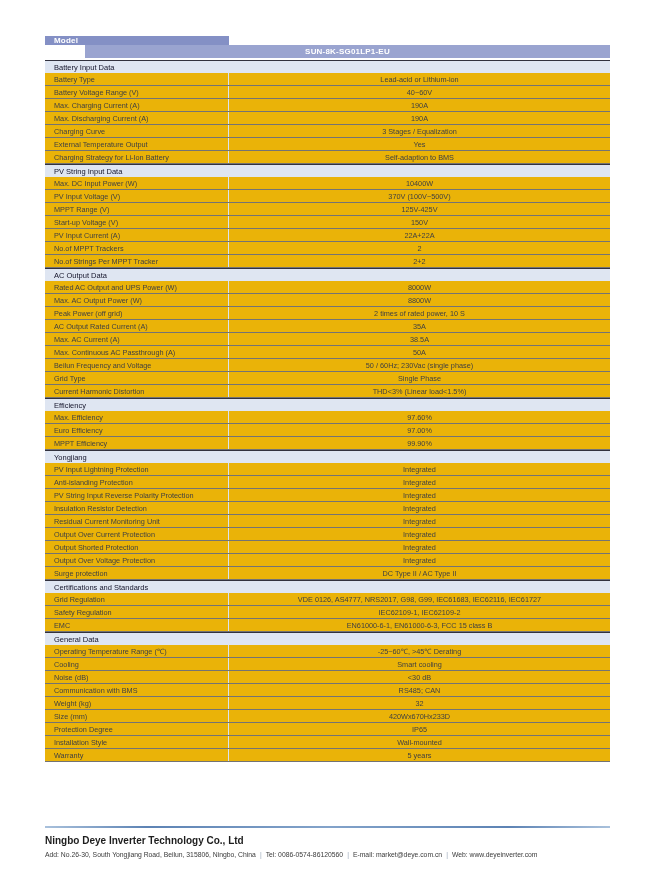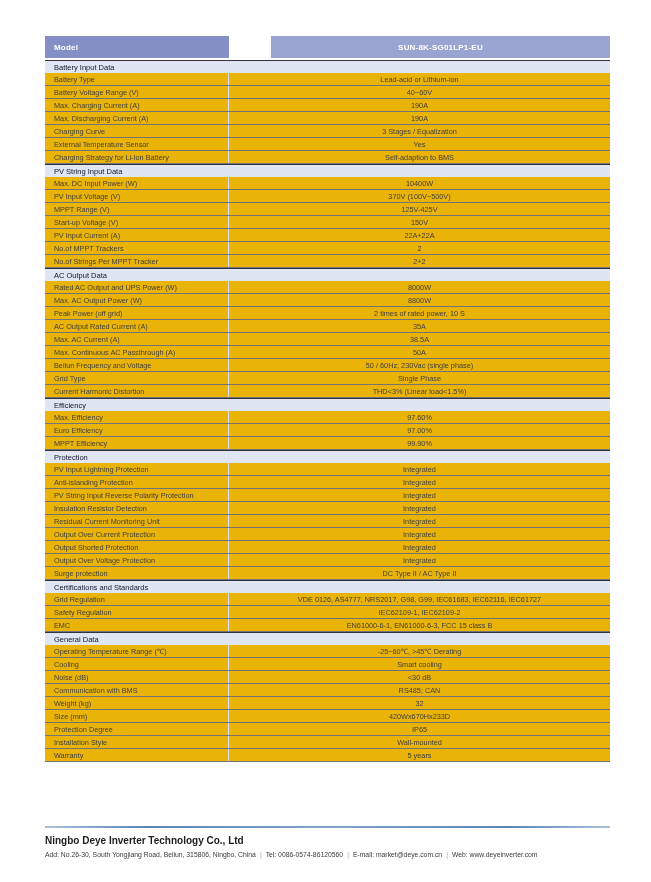--- a/index.html
+++ b/index.html
@@ -13,20 +13,21 @@
   .doc {
     position: absolute;
     left: 45px; top: 36px;
     width: 565px;
   }
   
   .model-header {
     display: flex;
     height: 22px;
     margin-bottom: 2px;
+    flex-direction: column;
   }
   .model-header .hcell {
     display: flex; align-items: center;
     color: #ffffff;
     font-size: 8px;
     font-weight: bold;
     letter-spacing: 0.2px;
   }
   .hcell.model-label {
     width: 175px;
@@ -124,21 +125,21 @@
       </div>
       <div class="spec-row">
         <div class="cell-label">Max. Discharging Current (A)</div>
         <div class="cell-value">190A</div>
       </div>
       <div class="spec-row">
         <div class="cell-label">Charging Curve</div>
         <div class="cell-value">3 Stages / Equalization</div>
       </div>
       <div class="spec-row">
-        <div class="cell-label">External Temperature Sensor</div>
+        <div class="cell-label">External Temperature Output</div>
         <div class="cell-value">Yes</div>
       </div>
       <div class="spec-row">
         <div class="cell-label">Charging Strategy for Li-Ion Battery</div>
         <div class="cell-value">Self-adaption to BMS</div>
       </div>
       <div class="section-header">PV String Input Data</div>
       <div class="spec-row">
         <div class="cell-label">Max. DC Input Power (W)</div>
         <div class="cell-value">10400W</div>
@@ -210,21 +211,21 @@
         <div class="cell-value">97.60%</div>
       </div>
       <div class="spec-row">
         <div class="cell-label">Euro Efficiency</div>
         <div class="cell-value">97.00%</div>
       </div>
       <div class="spec-row">
         <div class="cell-label">MPPT Efficiency</div>
         <div class="cell-value">99.90%</div>
       </div>
-      <div class="section-header">Protection</div>
+      <div class="section-header">Yongjiang</div>
       <div class="spec-row">
         <div class="cell-label">PV Input Lightning Protection</div>
         <div class="cell-value">Integrated</div>
       </div>
       <div class="spec-row">
         <div class="cell-label">Anti-islanding Protection</div>
         <div class="cell-value">Integrated</div>
       </div>
       <div class="spec-row">
         <div class="cell-label">PV String Input Reverse Polarity Protection</div>

